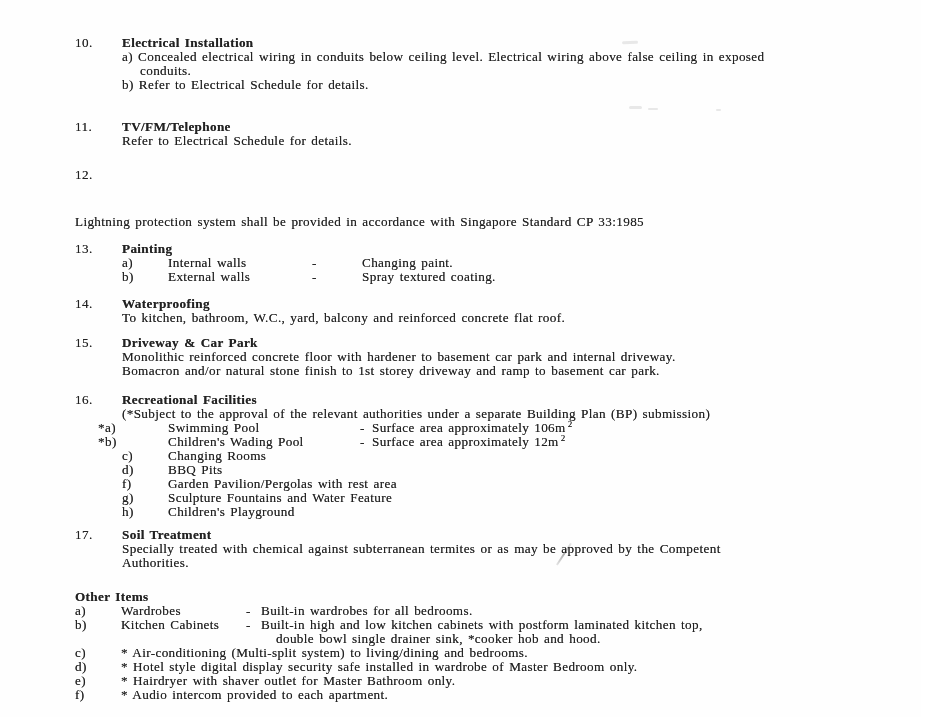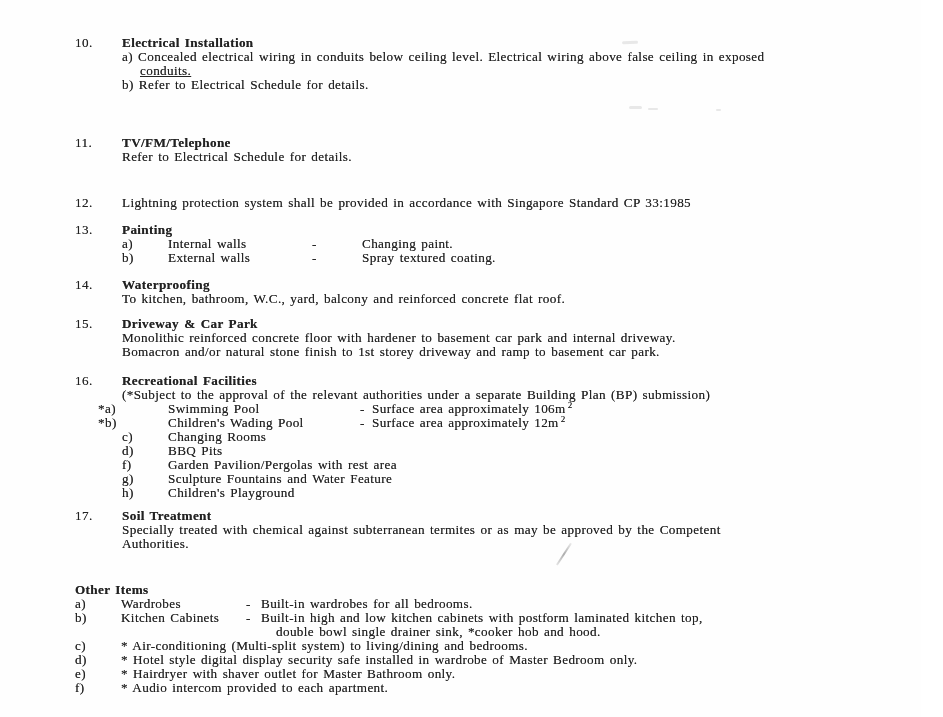--- a/index.html
+++ b/index.html
@@ -15,38 +15,38 @@
     color: #222;
     letter-spacing: 0.35px;
     word-spacing: 1.5px;
     text-shadow: 0 0 0.6px rgba(40,40,40,0.65);
   }
   .doc { position: absolute; top: 36px; left: 75px; width: 830px; }
   .section { display: flex; }
   .num { flex: 0 0 47px; }
   .content { flex: 1; min-width: 0; }
   .heading { font-weight: bold; }
-  .wrap-indent { padding-left: 18px; text-decoration: underline; }
+  .wrap-indent { padding-left: 18px; }
   .gap-above { }
   .row { display: flex; }
   .cell { min-width: 0; }
   .letter { flex: 0 0 46px; }
   .letter.starred { text-indent: -24px; }
   .item13 { flex: 0 0 144px; }
   .item16 { flex: 0 0 192px; }
   .item18 { flex: 0 0 125px; }
   .dash13 { flex: 0 0 50px; }
   .dash16 { flex: 0 0 12px; }
   .dash18 { flex: 0 0 15px; }
   .grow { flex: 1; }
   .desc2 { padding-left: 15px; }
   sup { font-size: 9px; line-height: 0; letter-spacing: 0; margin-left: 2px; }
-  .mt28 { margin-top: 44px; }
+  .mt28 { margin-top: 28px; }
   .mt15 { margin-top: 15px; }
-  .mt14 { margin-top: 32px; }
+  .mt14 { margin-top: 20px; flex-direction: column; }
   .mt13 { margin-top: 13px; }
   .mt11 { margin-top: 11px; }
   .mt9  { margin-top: 9px;  }
   
   .smudge { position: absolute; background: rgba(70,70,70,0.12); border-radius: 2px; }
   .slash {
     position: absolute; left: 563px; top: 541px;
     width: 1.5px; height: 26px;
     background: linear-gradient(to bottom, rgba(0,0,0,0.08), rgba(0,0,0,0.32), rgba(0,0,0,0.10));
     transform: rotate(33deg);

